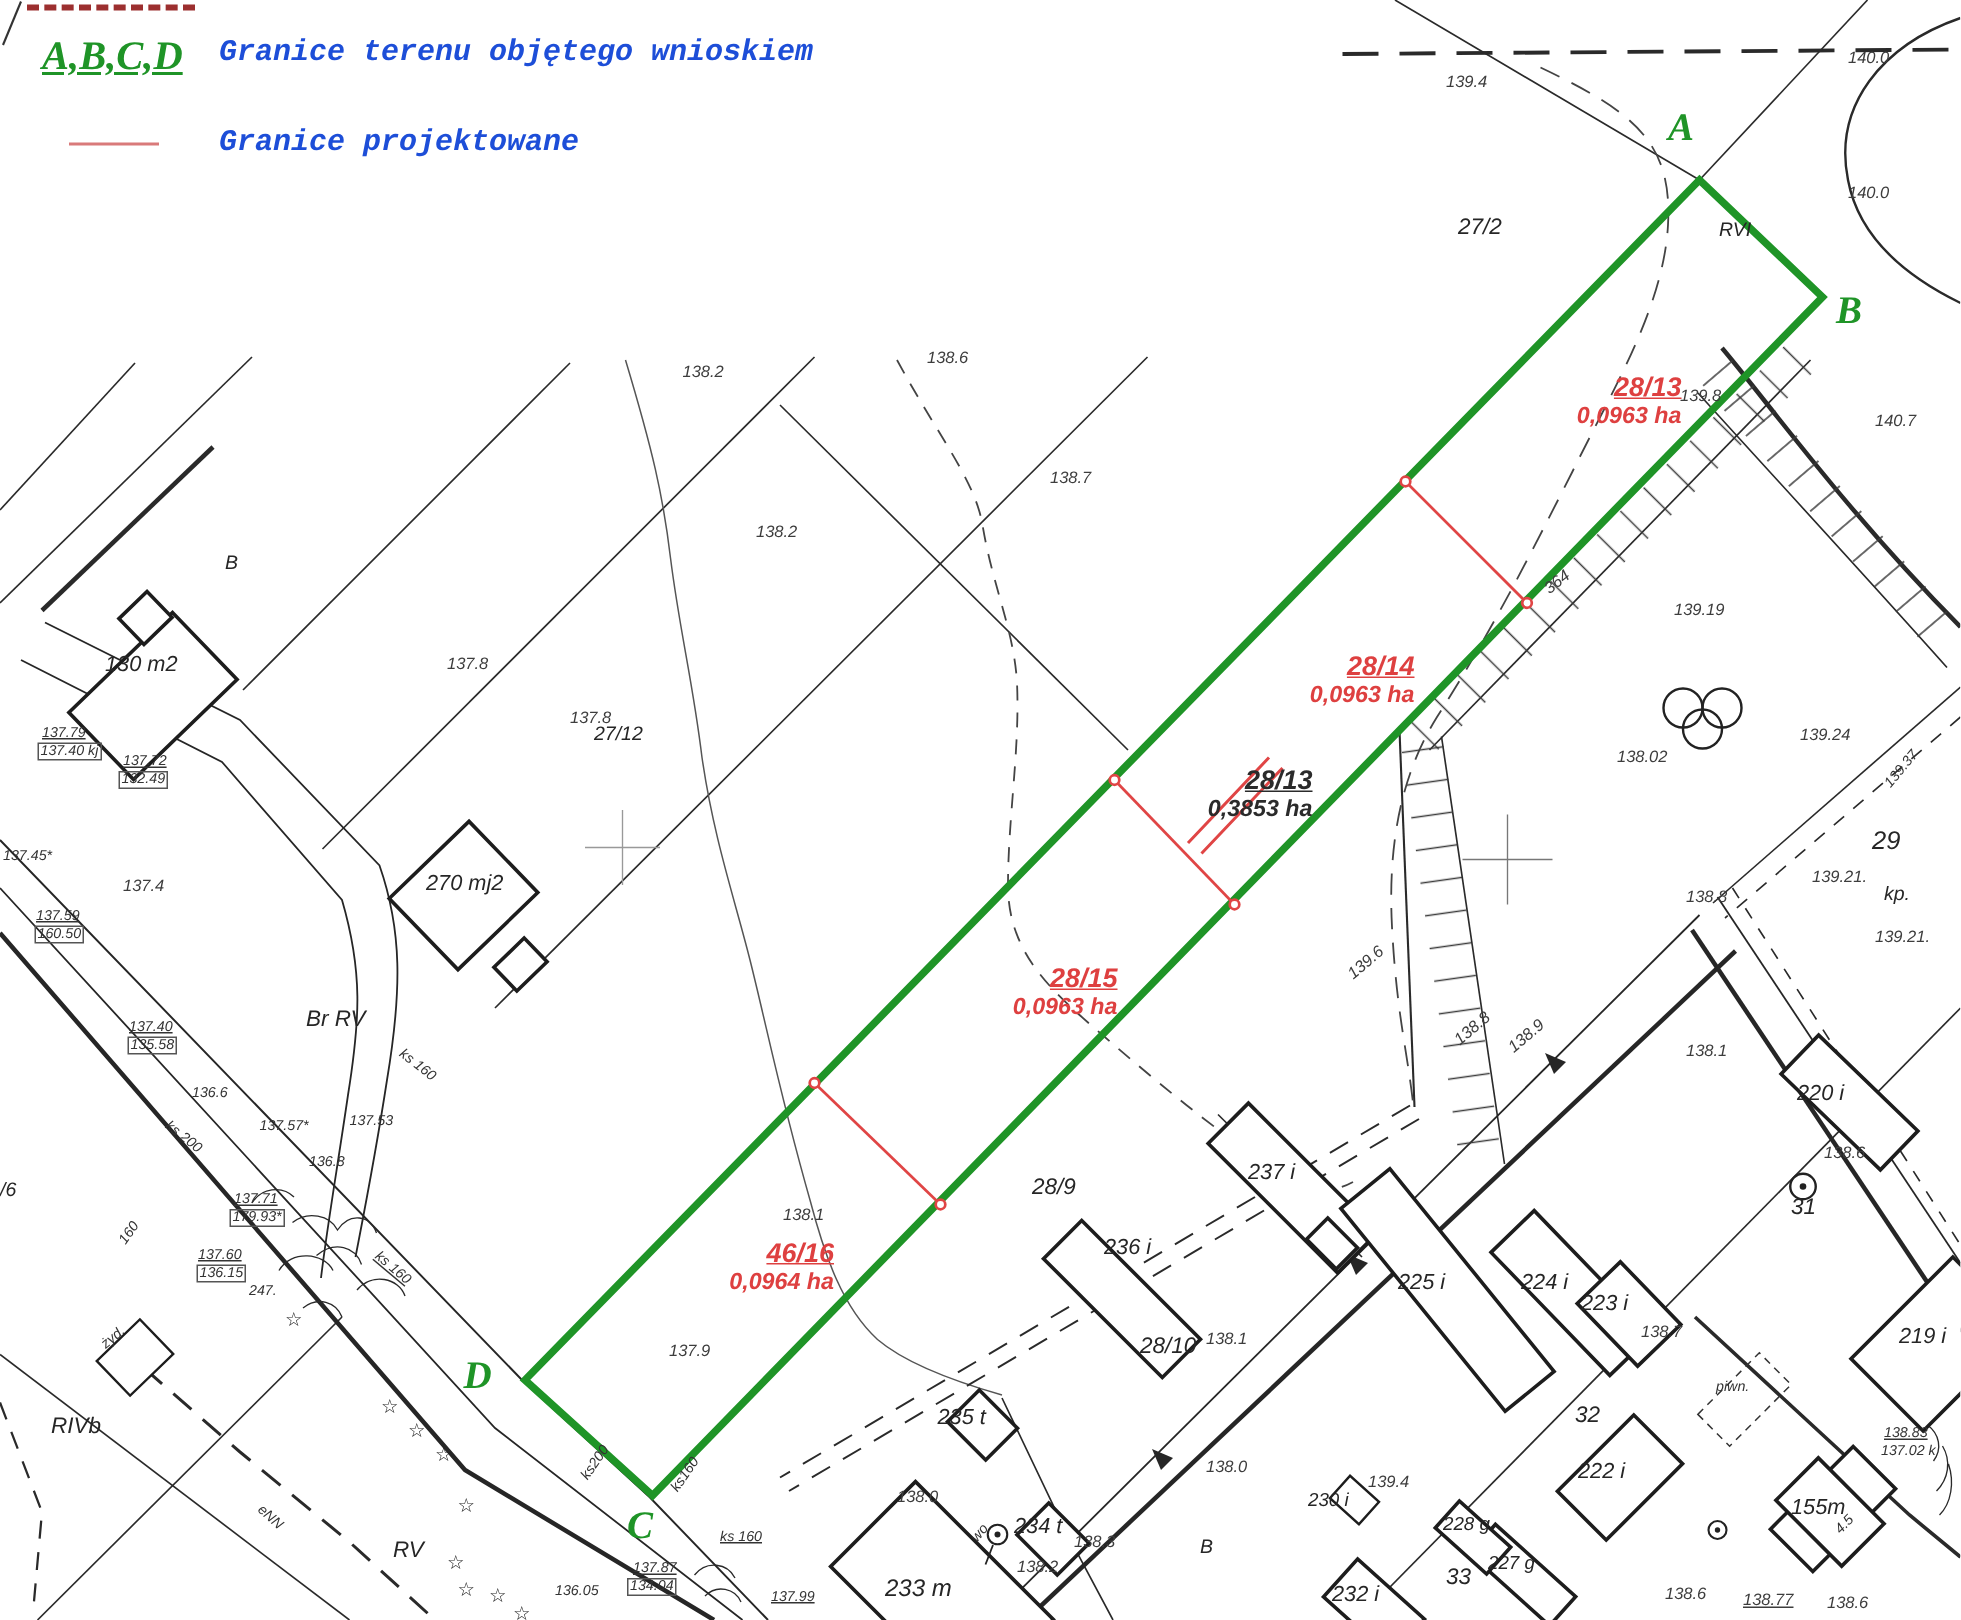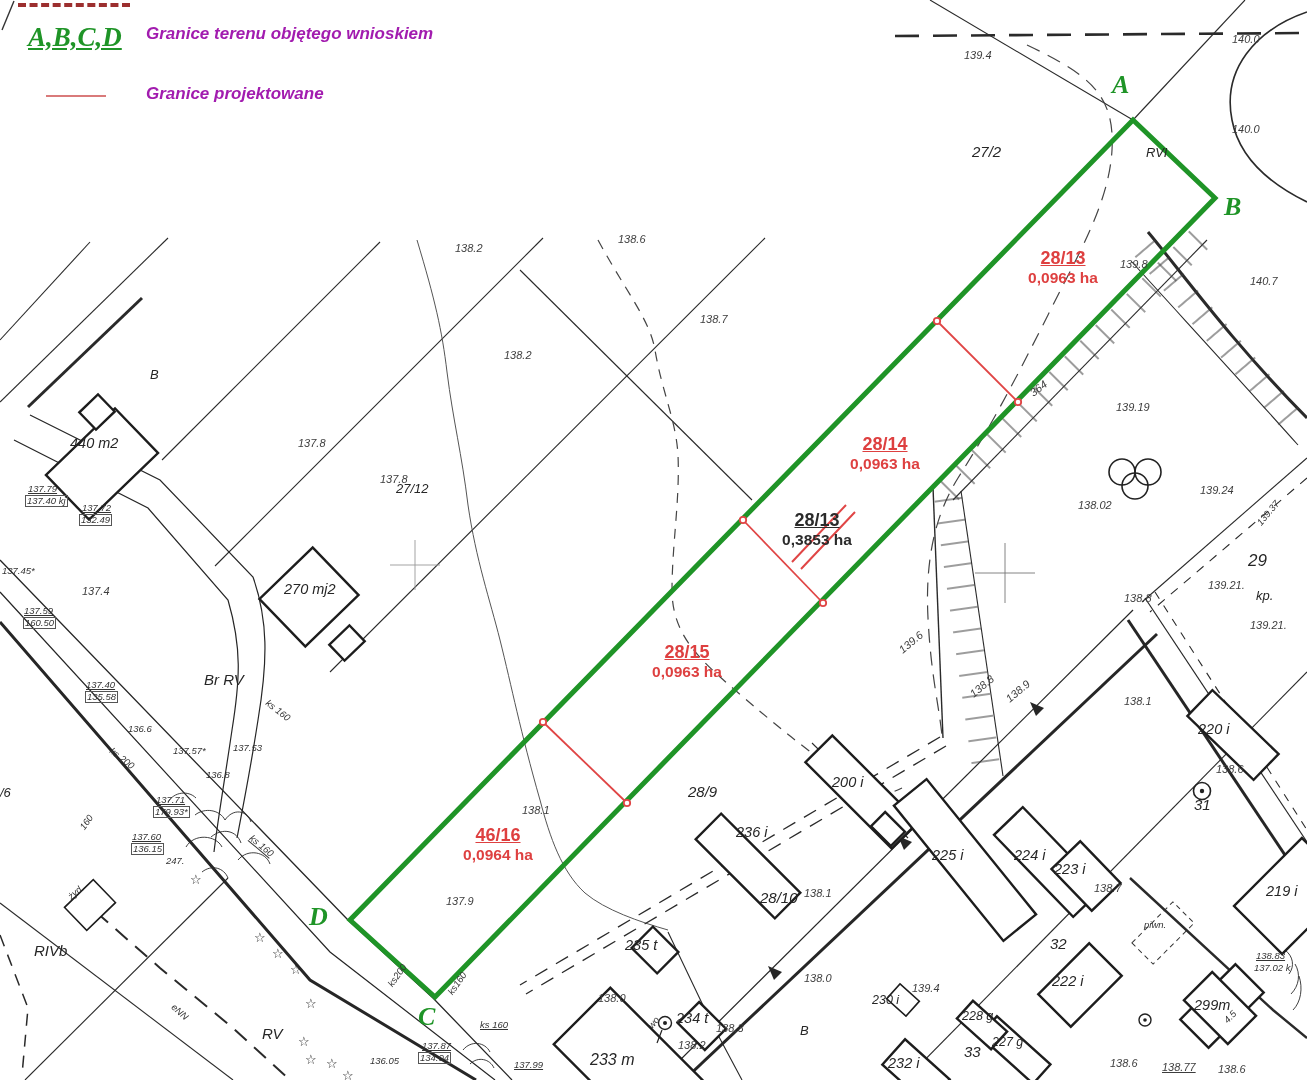--- a/index.html
+++ b/index.html
@@ -13,34 +13,34 @@
   .pnum{font-size:13px}
   .p15{font-size:15px}
   .p16{font-size:17px}
   .bld{font-size:14.5px}
   .b13{font-size:12.5px}
   .b16{font-size:16px}
   .u{text-decoration:underline}
   .box{outline:1px solid #555;padding:0 1px}
   .corner{position:absolute;font-size:26px;font-weight:bold;font-style:italic;
           color:#1f9427;font-family:"Liberation Serif",serif;line-height:1}
-  .redlab{position:absolute;width:116px;text-align:center;color:#de4040;
-          font-weight:bold;line-height:1.15}
+  .redlab{position:absolute;width:116px;text-align:right;color:#de4040;
+          font-weight:bold;font-style:italic;line-height:1.15}
   .redlab .n{font-size:18px;text-decoration:underline}
   .redlab .a{font-size:15.5px}
   .oldlab{color:#2b2b2b}
   .legend-dash{position:absolute;left:18px;top:3px;width:112px;height:0;
                border-top:4.5px dashed #9c2f2f}
   .legend-red{position:absolute;left:46px;top:95px;width:60px;height:0;
               border-top:2.5px solid #d97a7a}
   .leg-abcd{position:absolute;left:28px;top:22px;font-size:27px;font-weight:bold;
             font-style:italic;color:#1f9427;text-decoration:underline;
             font-family:"Liberation Serif",serif}
-  .leg-t{position:absolute;font-size:17px;font-weight:bold;font-style:italic;color:#a21caf;
-         font-family:Liberation Sans, sans-serif}
+  .leg-t{position:absolute;font-size:20px;font-weight:bold;font-style:italic;color:#1d4ed8;
+         font-family:Liberation Mono, monospace}
   .star{position:absolute;font-size:13px;color:#222;font-style:normal}
 </style>
 </head>
 <body>
 
 <div class="stage">
 
 <svg width="1307" height="1080" viewBox="0 0 1307 1080">
   <defs>
     <pattern id="tk" width="22" height="28" patternUnits="userSpaceOnUse">
@@ -236,21 +236,21 @@
 <div class="lb p15" style="left:972px;top:144px">27/2</div>
 <div class="lb pnum" style="left:1146px;top:146px">RVI</div>
 <div class="lb elv" style="left:1120px;top:259px">139.8</div>
 <div class="lb elv" style="left:1250px;top:276px">140.7</div>
 <div class="lb elv" style="left:455px;top:243px">138.2</div>
 <div class="lb elv" style="left:618px;top:234px">138.6</div>
 <div class="lb elv" style="left:700px;top:314px">138.7</div>
 <div class="lb elv" style="left:504px;top:350px">138.2</div>
 <div class="lb pnum" style="left:150px;top:368px">B</div>
 <div class="lb elv" style="left:298px;top:438px">137.8</div>
-<div class="lb bld" style="left:70px;top:436px">440 m2</div>
+<div class="lb bld" style="left:70px;top:436px">130 m2</div>
 <div class="lb elv" style="left:380px;top:474px">137.8</div>
 <div class="lb pnum" style="left:396px;top:482px">27/12</div>
 <div class="lb bld" style="left:284px;top:582px">270 mj2</div>
 <div class="lb elv" style="left:82px;top:586px">137.4</div>
 <div class="lb p15" style="left:204px;top:672px">Br RV</div>
 <div class="lb tiny" style="left:128px;top:724px">136.6</div>
 <div class="lb tiny u" style="left:28px;top:484px">137.79</div>
 <div class="lb tiny box" style="left:26px;top:496px">137.40 kj</div>
 <div class="lb tiny u" style="left:82px;top:503px">137.72</div>
 <div class="lb tiny box" style="left:80px;top:515px">132.49</div>
@@ -274,21 +274,21 @@
 <div class="lb pnum" style="left:0px;top:786px">/6</div>
 <div class="lb p15" style="left:34px;top:943px">RIVb</div>
 <div class="lb p15" style="left:262px;top:1026px">RV</div>
 <div class="lb tiny" style="left:66px;top:894px;transform:rotate(-40deg)">żyd.</div>
 <div class="lb tiny" style="left:176px;top:1002px;transform:rotate(42deg)">eNN</div>
 <div class="lb p15" style="left:688px;top:784px">28/9</div>
 <div class="lb p15" style="left:760px;top:890px">28/10</div>
 <div class="lb elv" style="left:522px;top:805px">138.1</div>
 <div class="lb elv" style="left:446px;top:896px">137.9</div>
 <div class="lb elv" style="left:804px;top:888px">138.1</div>
-<div class="lb bld" style="left:832px;top:775px">200 i</div>
+<div class="lb bld" style="left:832px;top:775px">237 i</div>
 <div class="lb bld" style="left:736px;top:825px">236 i</div>
 <div class="lb bld" style="left:625px;top:938px">235 t</div>
 <div class="lb bld" style="left:676px;top:1011px">234 t</div>
 <div class="lb b16" style="left:590px;top:1052px">233 m</div>
 <div class="lb elv" style="left:598px;top:993px">138.0</div>
 <div class="lb tiny" style="left:646px;top:1024px;transform:rotate(-50deg)">wo</div>
 <div class="lb elv" style="left:716px;top:1023px">138.3</div>
 <div class="lb elv" style="left:678px;top:1040px">138.2</div>
 <div class="lb elv" style="left:804px;top:973px">138.0</div>
 <div class="lb pnum" style="left:800px;top:1024px">B</div>
@@ -319,21 +319,21 @@
 <div class="lb bld" style="left:1054px;top:862px">223 i</div>
 <div class="lb bld" style="left:1198px;top:722px">220 i</div>
 <div class="lb elv" style="left:1216px;top:764px">138.6</div>
 <div class="lb p15" style="left:1194px;top:797px">31</div>
 <div class="lb bld" style="left:1266px;top:884px">219 i</div>
 <div class="lb tiny" style="left:1144px;top:920px">piwn.</div>
 <div class="lb tiny u" style="left:1256px;top:951px">138.83</div>
 <div class="lb tiny" style="left:1254px;top:963px">137.02 k</div>
 <div class="lb p15" style="left:1050px;top:936px">32</div>
 <div class="lb bld" style="left:1052px;top:974px">222 i</div>
-<div class="lb bld" style="left:1194px;top:998px">299m</div>
+<div class="lb bld" style="left:1194px;top:998px">155m</div>
 <div class="lb tiny" style="left:1222px;top:1018px;transform:rotate(-45deg)">4.5</div>
 <div class="lb b13" style="left:962px;top:1010px">228 g</div>
 <div class="lb b13" style="left:992px;top:1036px">227 g</div>
 <div class="lb p15" style="left:964px;top:1044px">33</div>
 <div class="lb bld" style="left:888px;top:1056px">232 i</div>
 <div class="lb b13" style="left:872px;top:994px">230 i</div>
 <div class="lb elv" style="left:1094px;top:883px">138.7</div>
 <div class="lb elv" style="left:1110px;top:1058px">138.6</div>
 <div class="lb elv u" style="left:1162px;top:1062px">138.77</div>
 <div class="lb elv" style="left:1218px;top:1064px">138.6</div>

